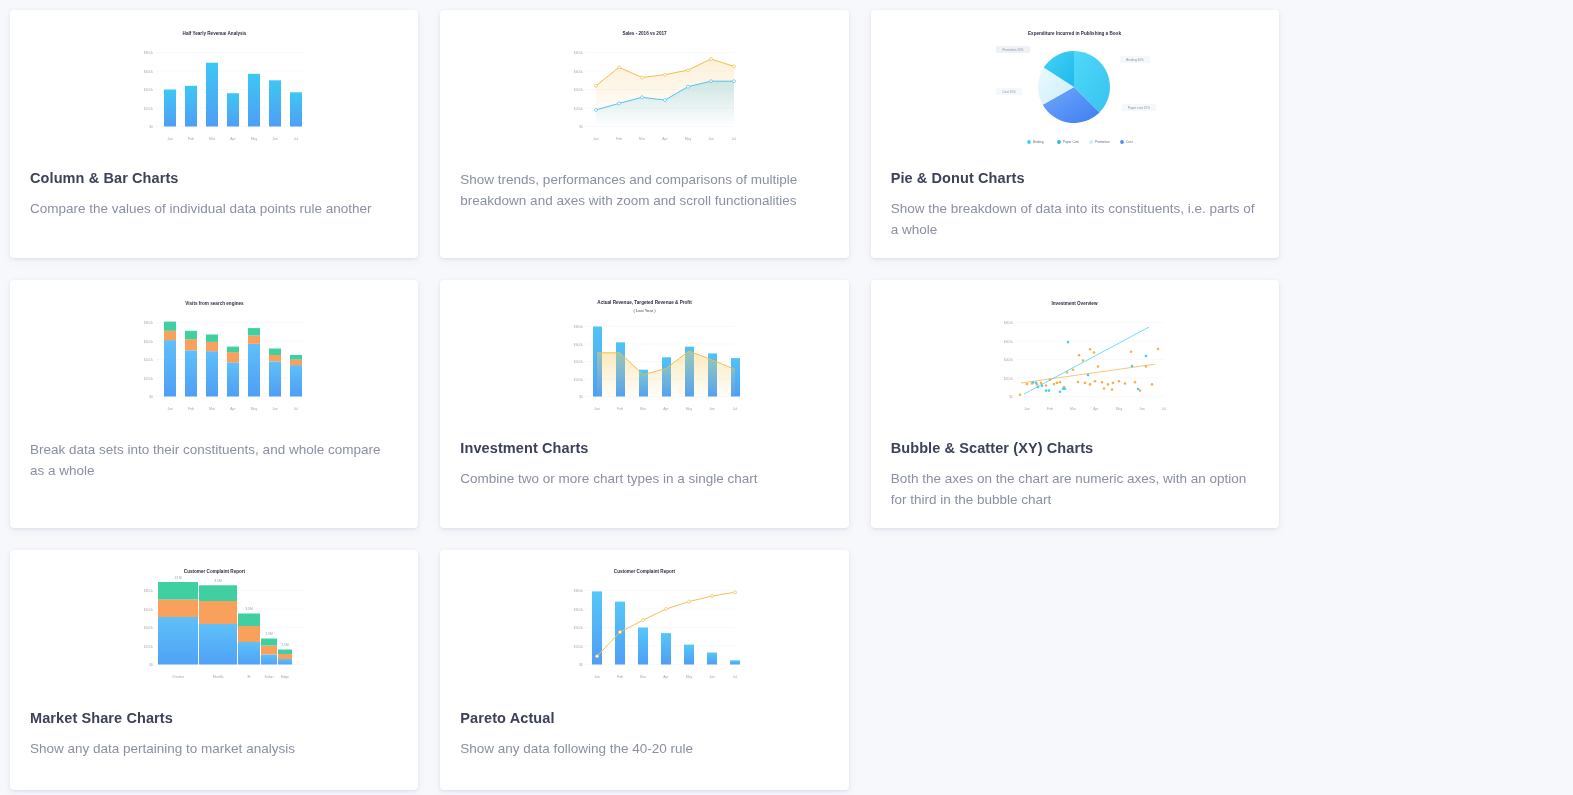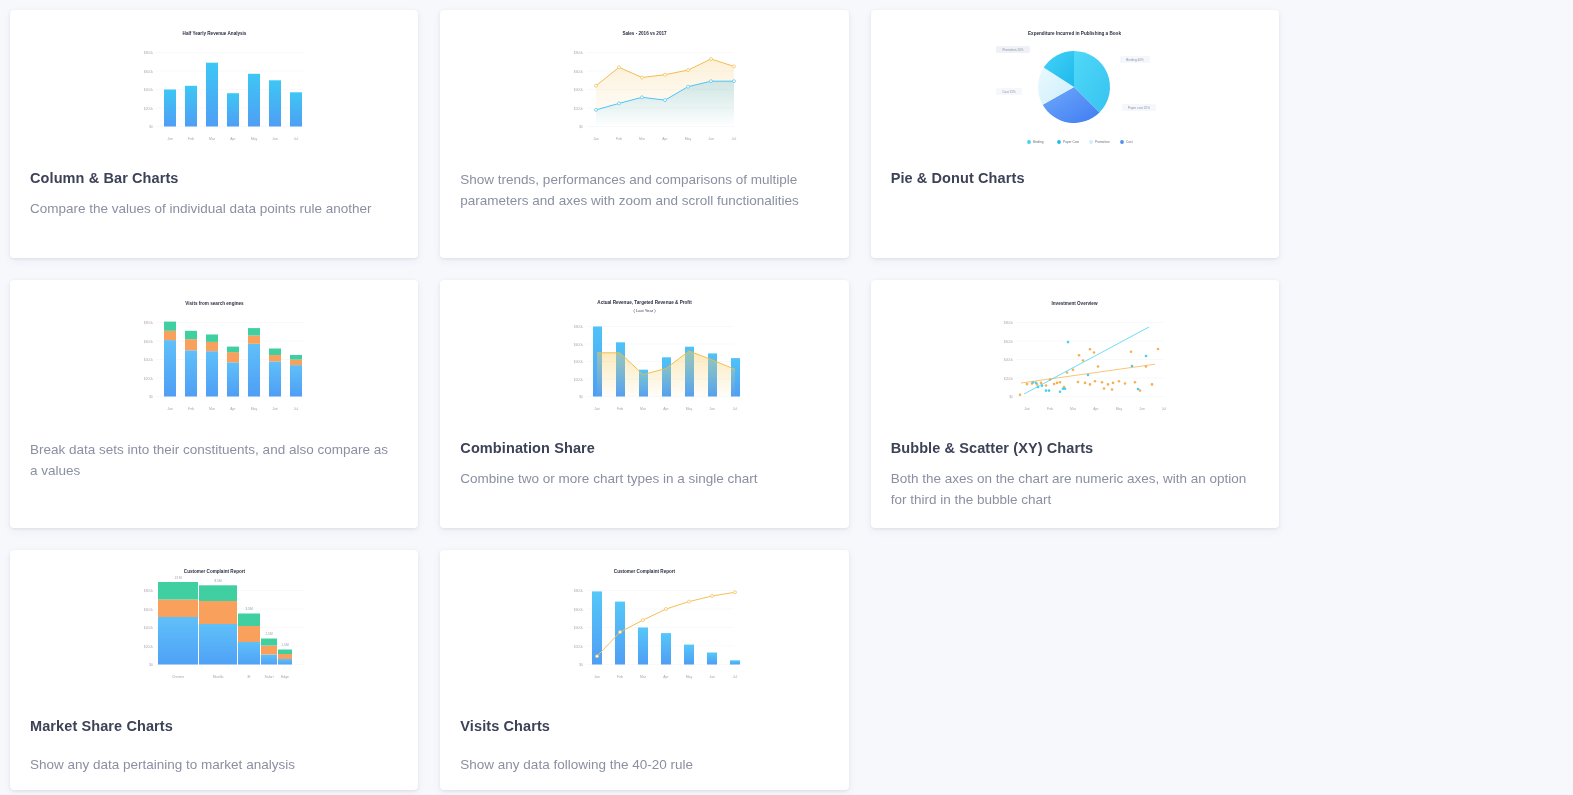--- a/index.html
+++ b/index.html
@@ -21,21 +21,21 @@
     background: #ffffff;
     border-radius: 4px;
     box-shadow: 0 1px 3px rgba(60,64,100,0.10), 0 3px 10px rgba(60,64,100,0.05);
     padding: 0 0 14px 0;
     display: flex;
     flex-direction: column;
     overflow: hidden;
   }
   .card-r1 { height: 248px; }
   .card-r2 { height: 248px; }
-  .card-r3 { height: 240px; justify-content: space-between; }
+  .card-r3 { height: 240px; }
 
   .thumb {
     height: 160px;
     display: flex;
     align-items: flex-start;
     justify-content: center;
     padding-top: 14px;
   }
   .card-r3 .thumb { padding-top: 12px; }
 
@@ -173,21 +173,21 @@
           <text class="axx" x="54" y="116" text-anchor="middle">Jan</text>
           <text class="axx" x="77" y="116" text-anchor="middle">Feb</text>
           <text class="axx" x="100" y="116" text-anchor="middle">Mar</text>
           <text class="axx" x="123" y="116" text-anchor="middle">Apr</text>
           <text class="axx" x="146" y="116" text-anchor="middle">May</text>
           <text class="axx" x="169" y="116" text-anchor="middle">Jun</text>
           <text class="axx" x="192" y="116" text-anchor="middle">Jul</text>
         </g>
       </svg>
     </div>
-    <div class="card-desc">Show trends, performances and comparisons of multiple parameters and axes with zoom and scroll functionalities</div>
+    <div class="card-desc">Show trends, performances and comparisons of multiple breakdown and axes with zoom and scroll functionalities</div>
   </div>
 
   <div class="card card-r1">
     <div class="thumb">
       <svg class="mini" width="205" height="135" viewBox="0 0 205 135">
         <text class="ct" x="102.5" y="11" text-anchor="middle">Expenditure Incurred in Publishing a Book</text>
         <defs>
           <linearGradient id="pg0" x1="0" y1="0" x2="1" y2="1">
               <stop offset="0%" stop-color="#4fd8f8"></stop>
               <stop offset="100%" stop-color="#37c3f0"></stop>
@@ -227,20 +227,21 @@
           <circle cx="87" cy="118" r="1.9" fill="#1fb9ec"></circle>
           <text class="lg" x="91" y="119.3">Paper Cost</text>
           <circle cx="119" cy="118" r="1.9" fill="#cdeefb"></circle>
           <text class="lg" x="123" y="119.3">Promotion</text>
           <circle cx="150" cy="118" r="1.9" fill="#4f8ef7"></circle>
           <text class="lg" x="154" y="119.3">Cost</text>
         </g>
       </svg>
     </div>
     <div class="card-title">Pie &amp; Donut Charts</div>
+    <div class="card-desc">Show the breakdown of data into its constituents, i.e. parts of a whole</div>
   </div>
 
   <div class="card card-r2">
     <div class="thumb">
       <svg class="mini" width="205" height="125" viewBox="0 0 205 125">
         <text class="ct" x="102.5" y="11" text-anchor="middle">Visits from search engines</text>
         <g>
           <text class="ax" x="41" y="30" text-anchor="end">$800k</text>
           <text class="ax" x="41" y="48.5" text-anchor="end">$600k</text>
           <text class="ax" x="41" y="67" text-anchor="end">$400k</text>
@@ -301,21 +302,21 @@
           <text class="axx" x="58" y="116" text-anchor="middle">Jan</text>
           <text class="axx" x="79" y="116" text-anchor="middle">Feb</text>
           <text class="axx" x="100" y="116" text-anchor="middle">Mar</text>
           <text class="axx" x="121" y="116" text-anchor="middle">Apr</text>
           <text class="axx" x="142" y="116" text-anchor="middle">May</text>
           <text class="axx" x="163" y="116" text-anchor="middle">Jun</text>
           <text class="axx" x="184" y="116" text-anchor="middle">Jul</text>
         </g>
       </svg>
     </div>
-    <div class="card-desc">Break data sets into their constituents, and also compare as a values</div>
+    <div class="card-desc">Break data sets into their constituents, and whole compare as a whole</div>
   </div>
 
   <div class="card card-r2">
     <div class="thumb">
       <svg class="mini" width="205" height="125" viewBox="0 0 205 125">
         <text class="ct" x="102.5" y="10" text-anchor="middle">Actual Revenue, Targeted Revenue &amp; Profit</text>
         <text class="cs" x="102.5" y="18" text-anchor="middle">( Last Year )</text>
         <g>
           <text class="ax" x="41" y="34" text-anchor="end">$800k</text>
           <text class="ax" x="41" y="51.5" text-anchor="end">$600k</text>
@@ -355,21 +356,21 @@
           <text class="axx" x="55" y="116" text-anchor="middle">Jan</text>
           <text class="axx" x="78" y="116" text-anchor="middle">Feb</text>
           <text class="axx" x="101" y="116" text-anchor="middle">Mar</text>
           <text class="axx" x="124" y="116" text-anchor="middle">Apr</text>
           <text class="axx" x="147" y="116" text-anchor="middle">May</text>
           <text class="axx" x="170" y="116" text-anchor="middle">Jun</text>
           <text class="axx" x="193" y="116" text-anchor="middle">Jul</text>
         </g>
       </svg>
     </div>
-    <div class="card-title">Combination Share</div>
+    <div class="card-title">Investment Charts</div>
     <div class="card-desc">Combine two or more chart types in a single chart</div>
   </div>
 
   <div class="card card-r2">
     <div class="thumb">
       <svg class="mini" width="205" height="125" viewBox="0 0 205 125">
         <text class="ct" x="102.5" y="11" text-anchor="middle">Investment Overview</text>
         <g>
           <text class="ax" x="41" y="30" text-anchor="end">$800k</text>
           <text class="ax" x="41" y="48.5" text-anchor="end">$600k</text>
@@ -572,17 +573,17 @@
           <text class="axx" x="55" y="116" text-anchor="middle">Jan</text>
           <text class="axx" x="78" y="116" text-anchor="middle">Feb</text>
           <text class="axx" x="101" y="116" text-anchor="middle">Mar</text>
           <text class="axx" x="124" y="116" text-anchor="middle">Apr</text>
           <text class="axx" x="147" y="116" text-anchor="middle">May</text>
           <text class="axx" x="170" y="116" text-anchor="middle">Jun</text>
           <text class="axx" x="193" y="116" text-anchor="middle">Jul</text>
         </g>
       </svg>
     </div>
-    <div class="card-title">Visits Charts</div>
+    <div class="card-title">Pareto Actual</div>
     <div class="card-desc">Show any data following the 40-20 rule</div>
   </div>
 
 </div>
 
 </body></html>

